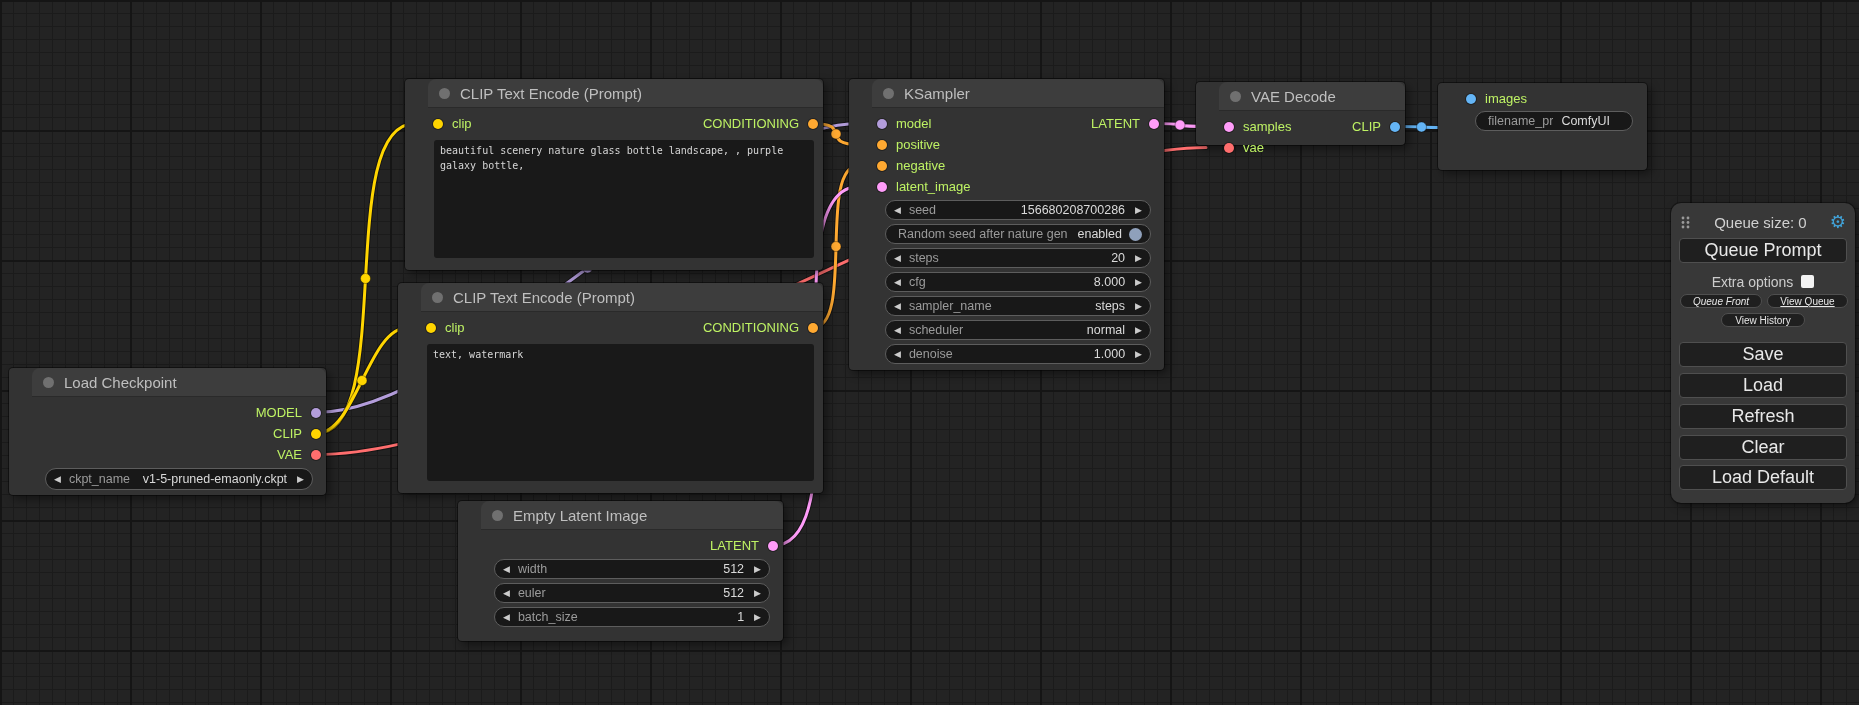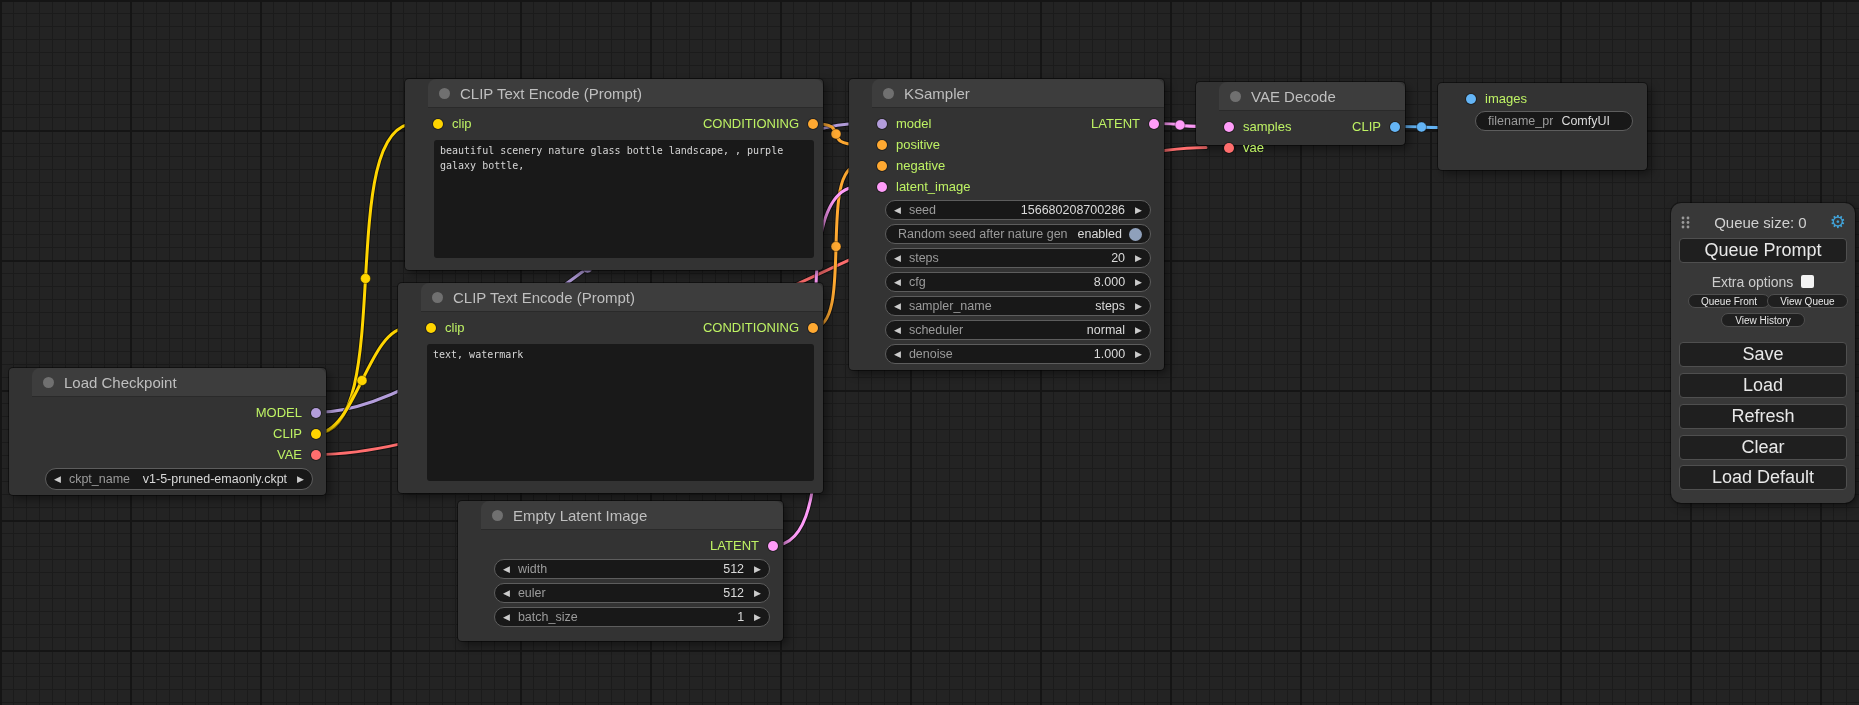--- a/index.html
+++ b/index.html
@@ -348,22 +348,22 @@
       <span class="gear" style="color: rgb(65, 162, 216);">⚙</span>
     </div>
 
     <div class="pbtn big" style="top:35px;">Queue Prompt</div>
 
     <div class="extra-row">
       <span>Extra options</span>
       <span class="checkbox"></span>
     </div>
 
-    <div class="pbtn small" style="left:17px;  top:91px;  width:82px;">Queue Front</div>
-    <div class="pbtn small" style="left:96px; top:91px;  width:81px;">View Queue</div>
+    <div class="pbtn small" style="left:9px;  top:91px;  width:82px;font-style:italic;">Queue Front</div>
+    <div class="pbtn small" style="left:96px; top:91px;  width:81px;text-decoration:underline;">View Queue</div>
     <div class="pbtn small" style="left:50px; top:110px; width:84px;">View History</div>
 
     <div class="pbtn big" style="top:139px;">Save</div>
     <div class="pbtn big" style="top:170px;">Load</div>
     <div class="pbtn big" style="top:201px;">Refresh</div>
     <div class="pbtn big" style="top:232px;">Clear</div>
     <div class="pbtn big" style="top:262px;">Load Default</div>
   </div>
 
 </div>

